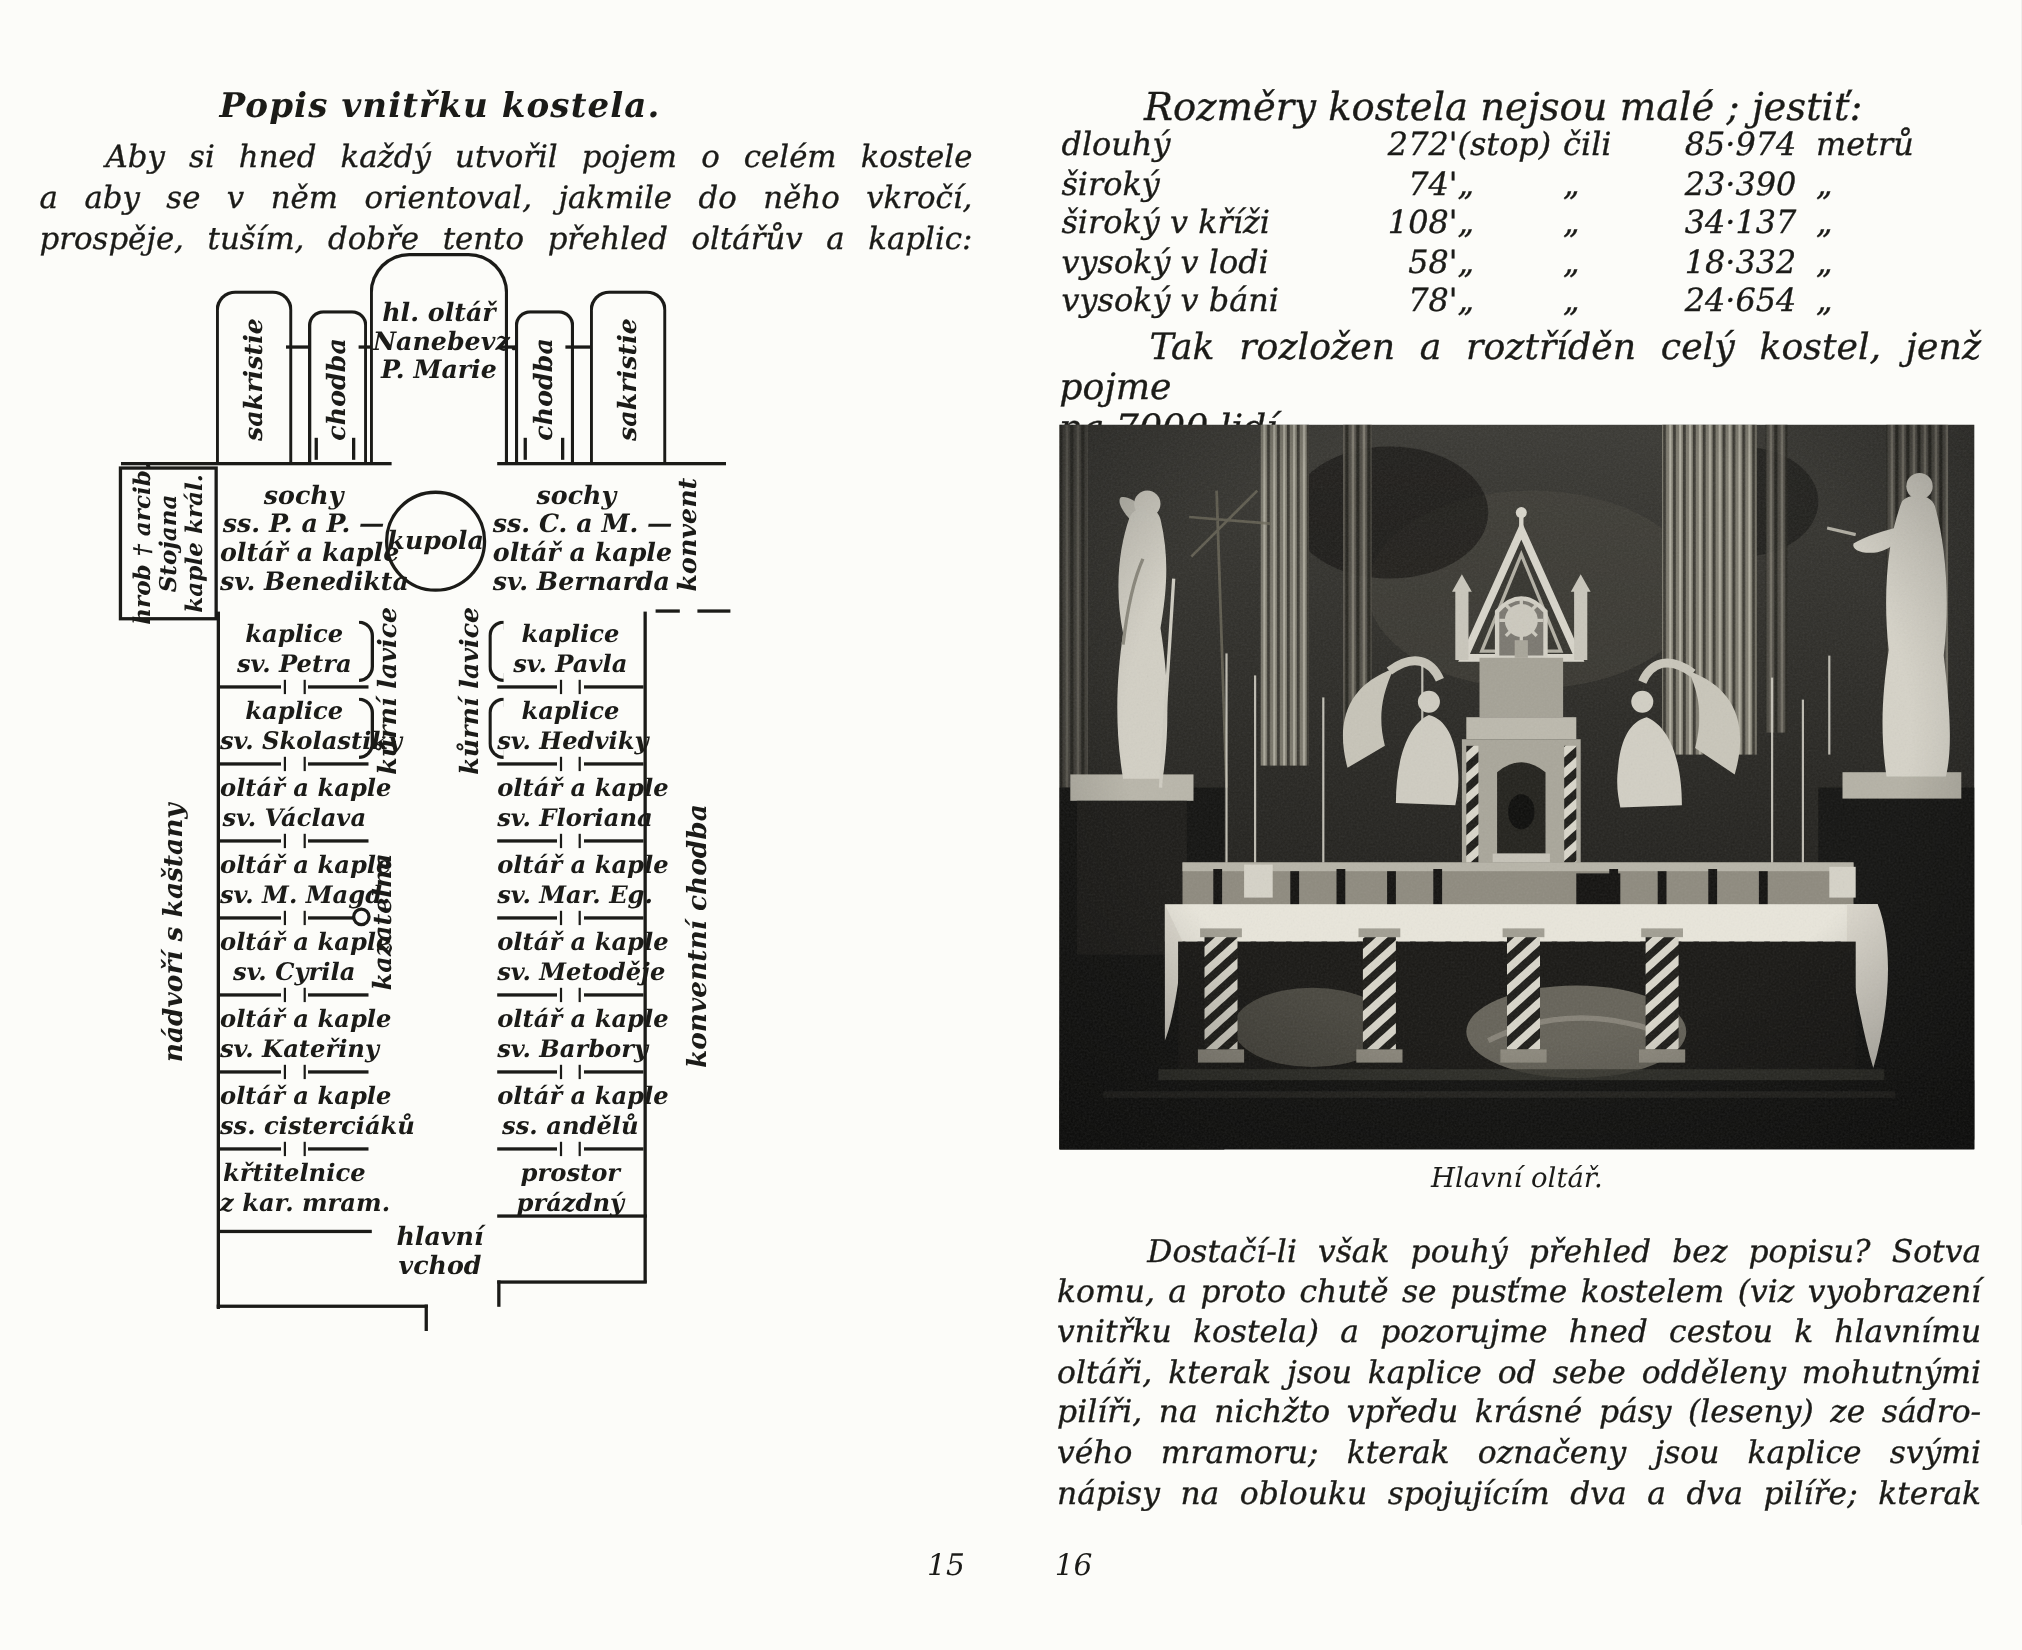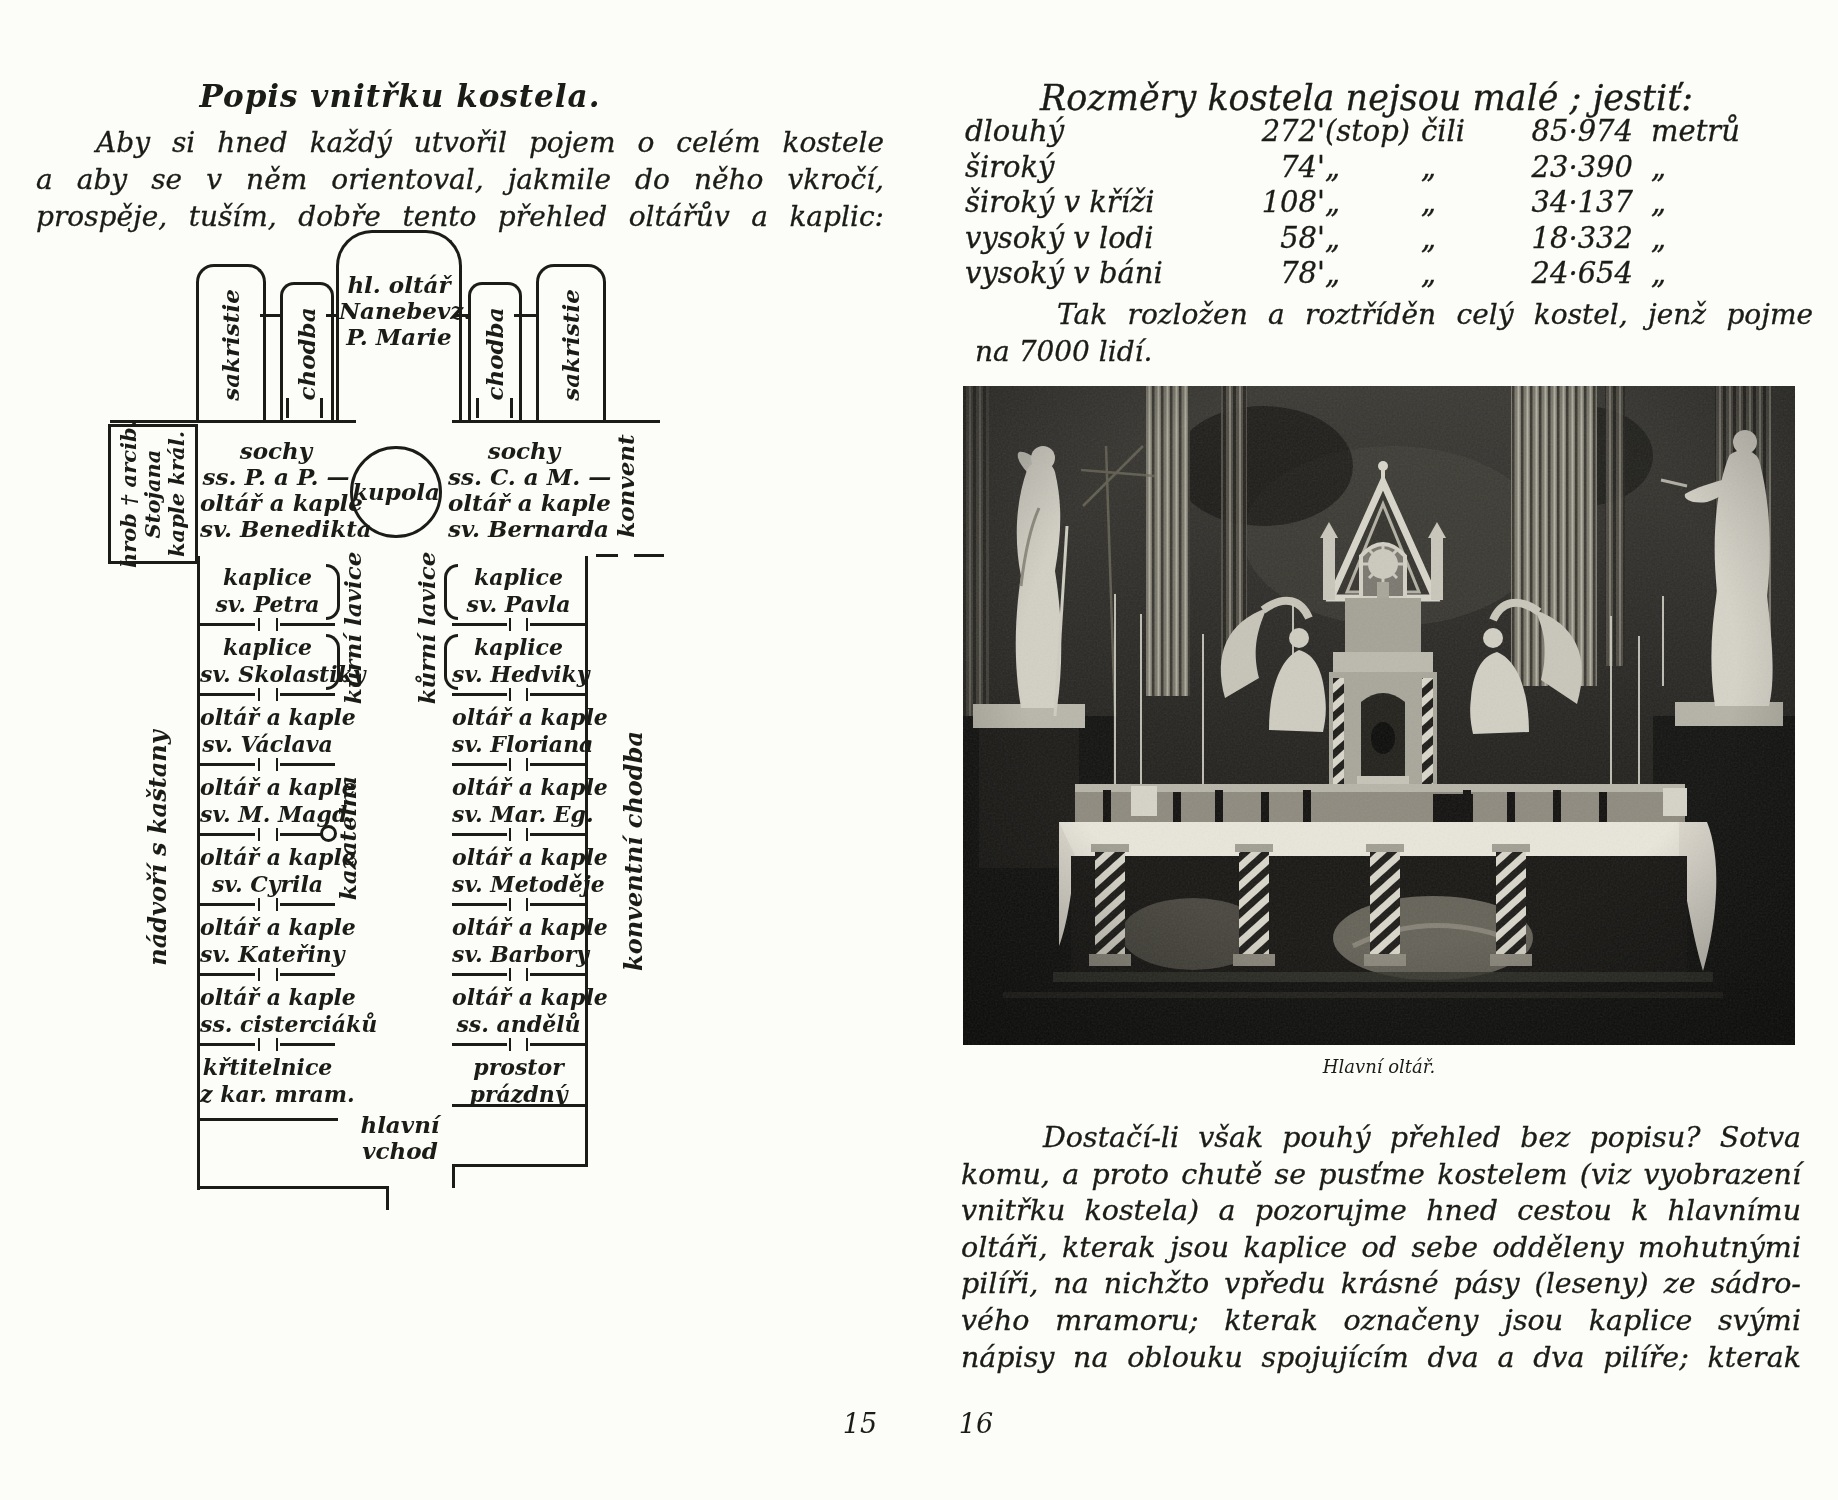--- a/index.html
+++ b/index.html
@@ -48,23 +48,23 @@
              background:var(--paper);box-sizing:border-box;}
   
   .dimintro{font-size:35px;}
   .dimgrid{display:grid;grid-template-columns:272px 88px 96px 72px 140px 120px;
            font-size:29px;line-height:35.5px;}
   .dimgrid .lab{}
   .dimgrid .ft{text-align:right;}
   .dimgrid .c1,.dimgrid .c2{text-align:left;}
   .dimgrid .met{text-align:right;}
   .dimgrid .un{text-align:left;padding-left:18px;}
-  .capacity{font-size:28px;line-height:37px;margin-left:12px;}
+  .capacity{font-size:33px;line-height:37px;}
   .rbody{font-size:28.5px;line-height:36.6px;}
-  .caption{font-size:18px;}
+  .caption{font-size:25px;}
   .pn{font-size:27px;font-weight:500;text-align:center;}
   figure{margin:0;}
 </style>
 </head>
 <body>
 
 <div class="sheet">
 
   <section>
     <h1 class="abs title center" style="left:30px;top:78px;width:740px;margin:0;">Popis vnitřku kostela.</h1>

